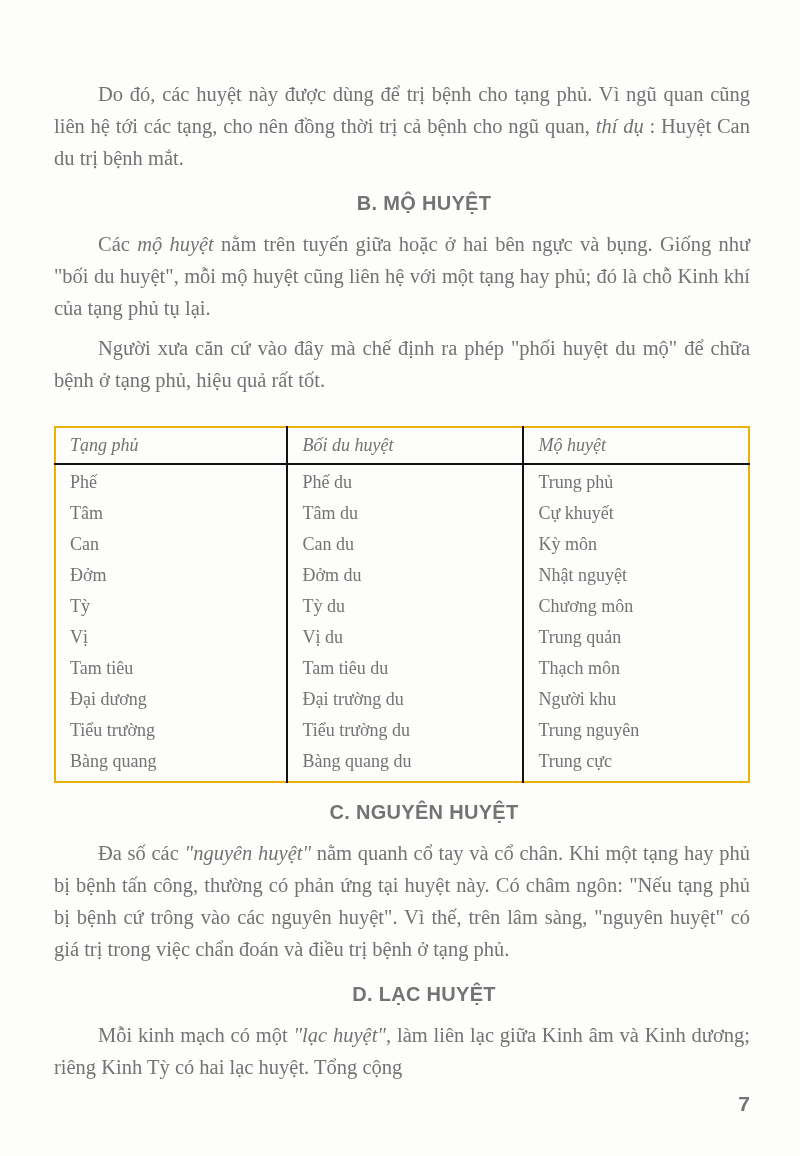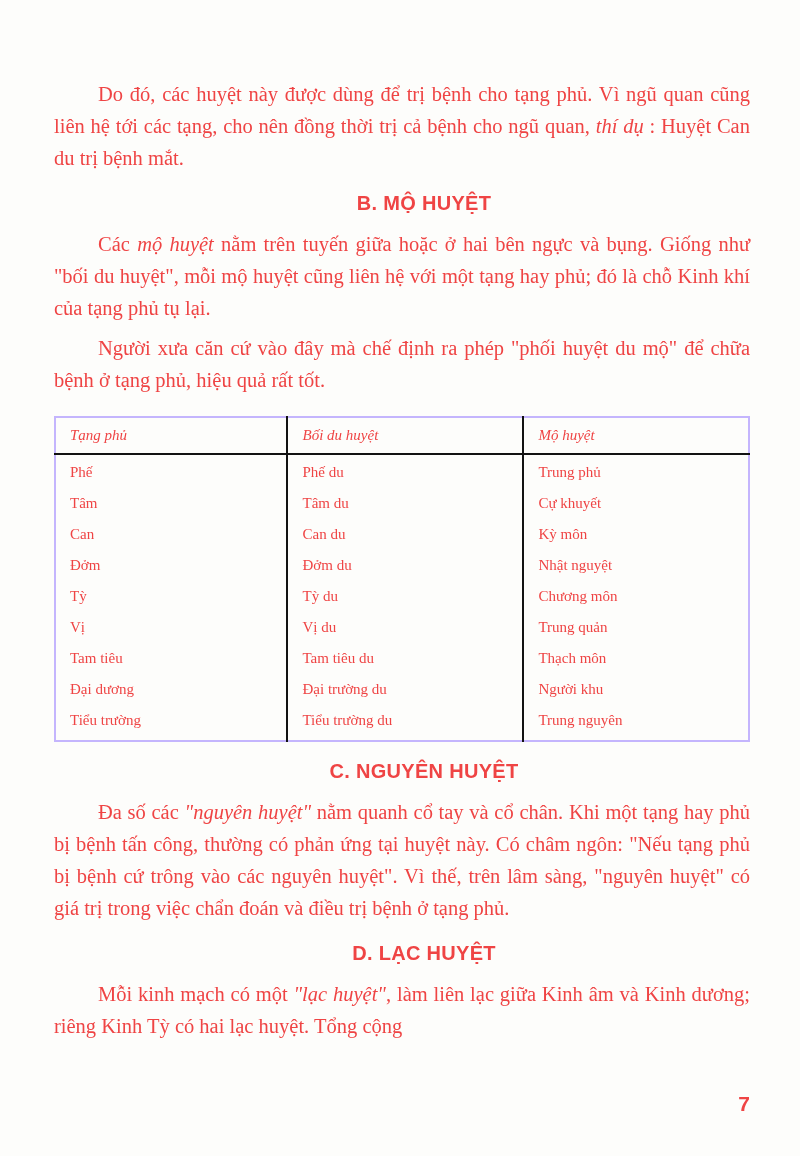--- a/index.html
+++ b/index.html
@@ -5,21 +5,21 @@
   * { box-sizing: border-box; }
   html, body { margin: 0; padding: 0; }
   body { background: #e8e8e8; }
   .page {
     position: relative;
     width: 800px;
     height: 1156px;
     margin: 0 auto;
     background: #fdfdfb;
     font-family: "Liberation Serif", serif;
-    color: #ef4444;
+    color: #737373;
     overflow: hidden;
   }
   .content {
     padding: 78px 50px 0 54px;
     font-size: 20.5px;
     line-height: 32px;
     text-align: justify;
   }
   p.para {
     margin: 0;
@@ -31,23 +31,23 @@
     font-family: "Liberation Sans", sans-serif;
     font-size: 20px;
     font-weight: bold;
     margin: 13px 0 9px 44px;
     letter-spacing: 0.3px;
     text-align: center;
   }
   table.acupoint-table {
     border-collapse: collapse;
     width: 100%;
-    margin: 20px 0 10px 0;
-    font-size: 15px;
-    border: 2px solid #c4b5fd;
+    margin: 30px 0 10px 0;
+    font-size: 18px;
+    border: 2px solid #eab308;
   }
   table.acupoint-table th,
   table.acupoint-table td {
     border-left: 2px solid #121212;
     padding: 1px 6px 1px 14px;
     text-align: left;
     font-weight: normal;
     line-height: 29px;
     white-space: nowrap;
   }
@@ -139,20 +139,25 @@
         <tr>
             <td>Đại dương</td>
             <td>Đại trường du</td>
             <td>Người khu</td>
           </tr>
         <tr>
             <td>Tiểu trường</td>
             <td>Tiểu trường du</td>
             <td>Trung nguyên</td>
           </tr>
+        <tr>
+            <td>Bàng quang</td>
+            <td>Bàng quang du</td>
+            <td>Trung cực</td>
+          </tr>
       </tbody>
     </table>
 
     <h3 class="section-heading">C. NGUYÊN HUYỆT</h3>
 
     <p class="para"><span>Đa số các </span><span class="ital">"nguyên huyệt"</span><span> nằm quanh cổ tay và cổ chân. Khi một tạng hay phủ bị bệnh tấn công, thường có phản ứng tại huyệt này. Có châm ngôn: "Nếu tạng phủ bị bệnh cứ trông vào các nguyên huyệt". Vì thế, trên lâm sàng, "nguyên huyệt" có giá trị trong việc chẩn đoán và điều trị bệnh ở tạng phủ.</span></p>
 
     <h3 class="section-heading">D. LẠC HUYỆT</h3>
 
     <p class="para"><span>Mỗi kinh mạch có một </span><span class="ital">"lạc huyệt"</span><span>, làm liên lạc giữa Kinh âm và Kinh dương; riêng Kinh Tỳ có hai lạc huyệt. Tổng cộng</span></p>

